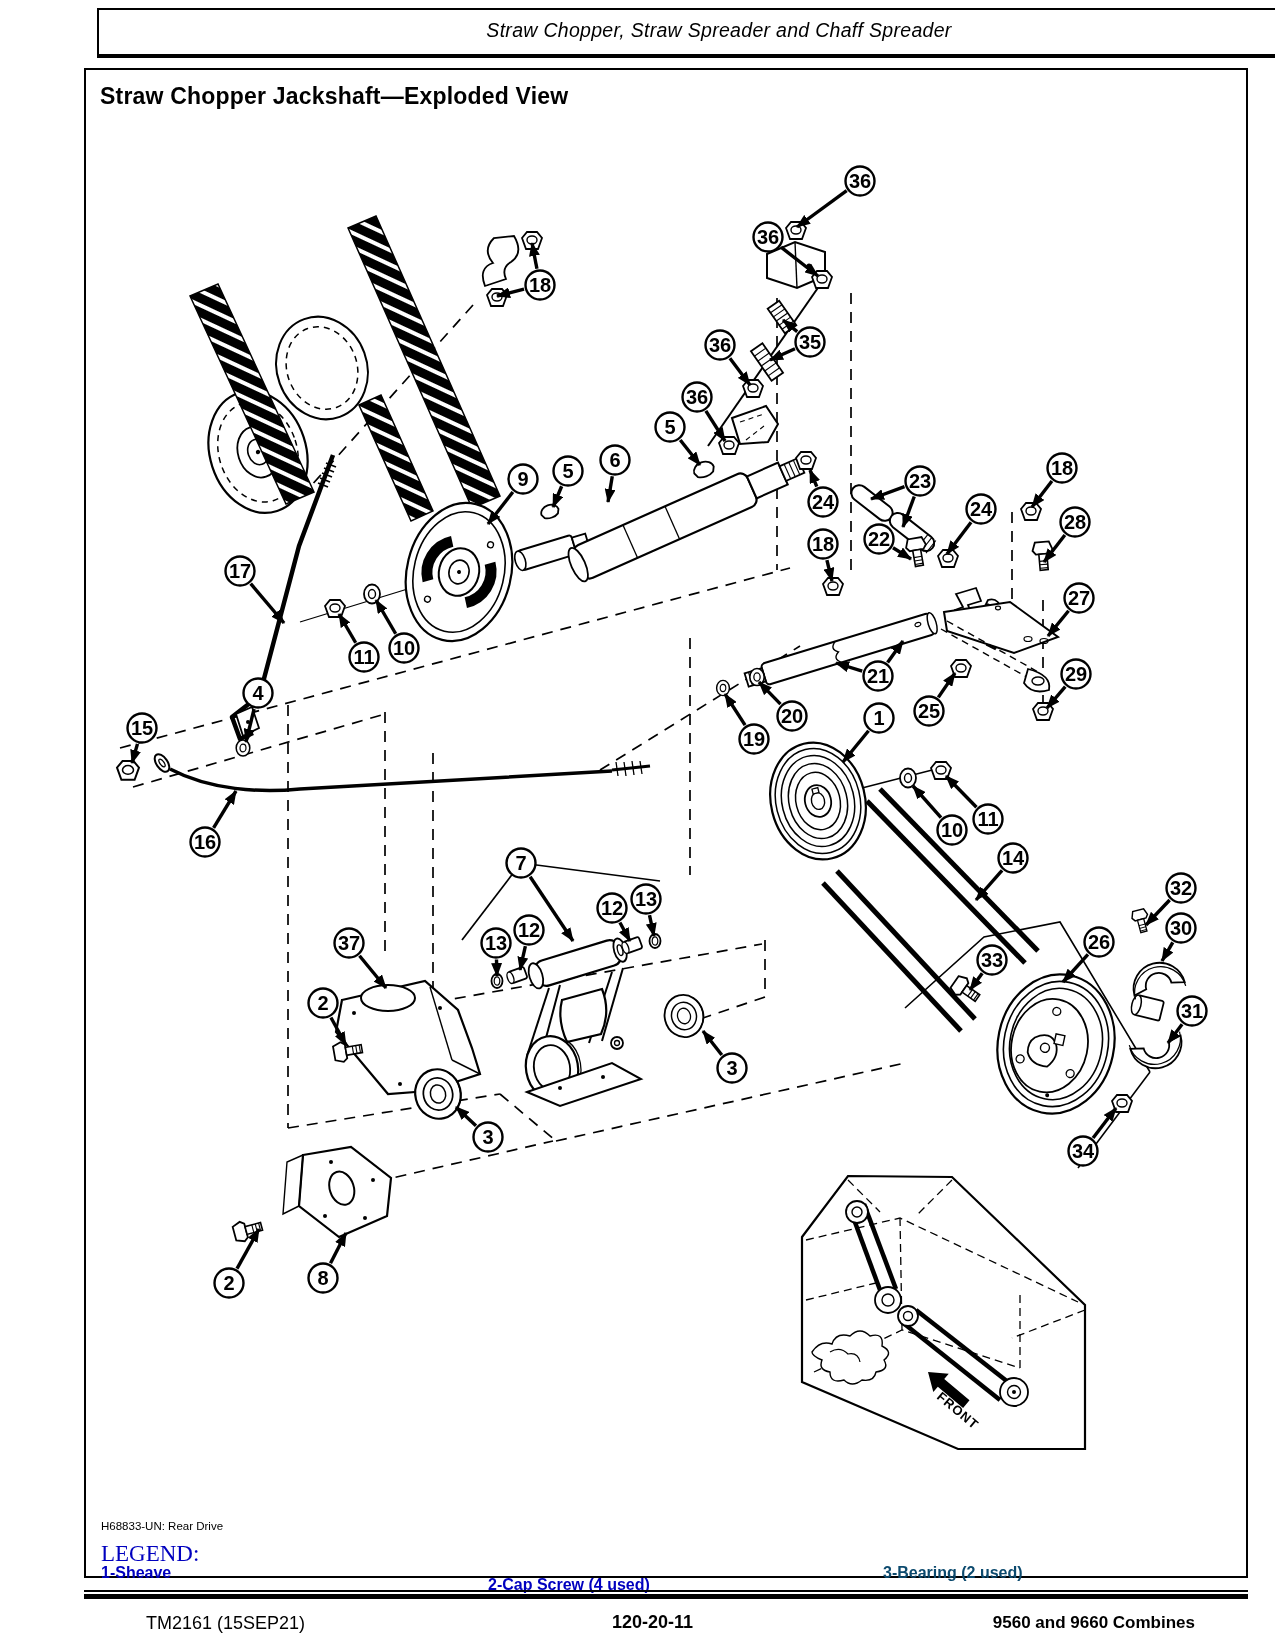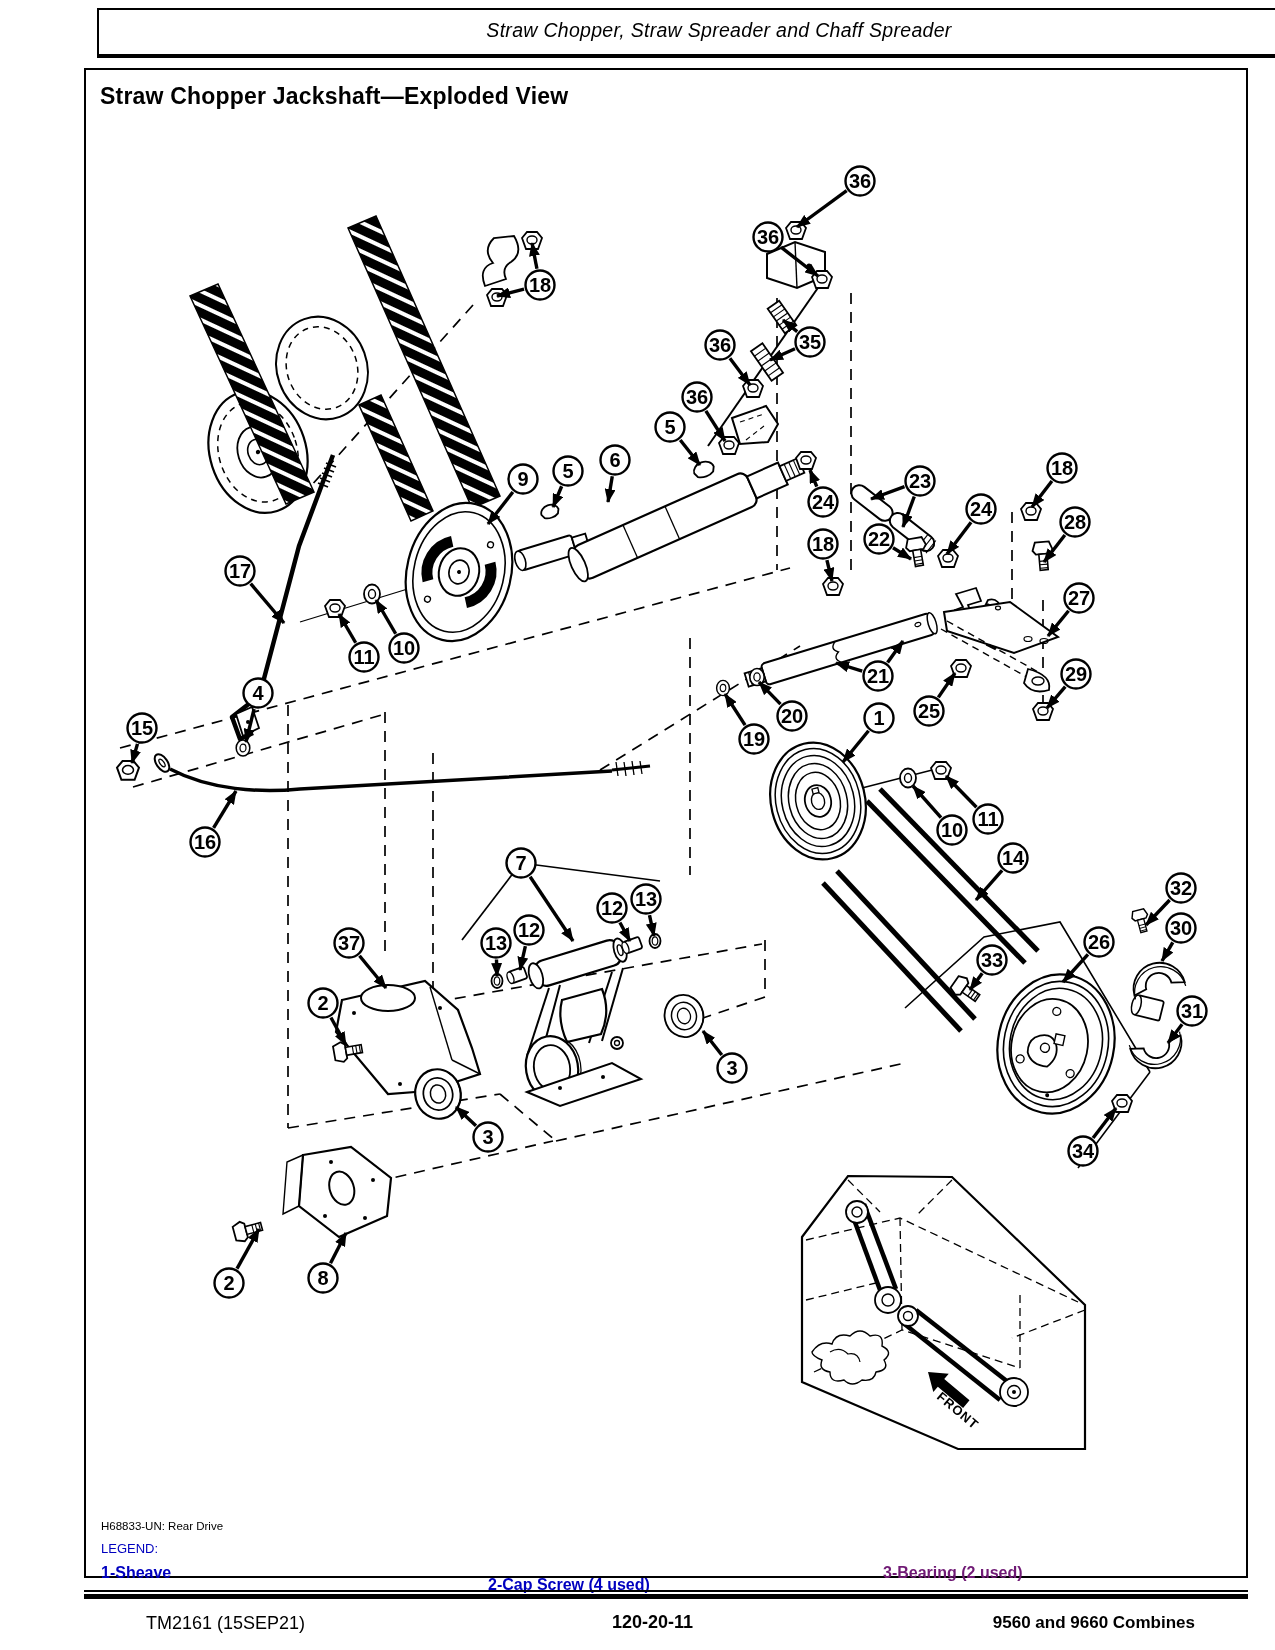--- a/index.html
+++ b/index.html
@@ -3,21 +3,21 @@
 <meta charset="utf-8">
 <style>
   html,body{margin:0;padding:0;background:#fff;}
   body{width:1275px;height:1650px;position:relative;font-family:"Liberation Sans",sans-serif;color:#000;overflow:hidden;}
   .header-box{position:absolute;left:97px;top:8px;width:1244px;height:50px;border:2px solid #000;border-bottom-width:4px;box-sizing:border-box;display:flex;align-items:center;justify-content:center;}
   .header-title{font-style:italic;font-size:19.5px;padding-bottom:3px;letter-spacing:.3px;}
   .main-box{position:absolute;left:84px;top:68px;width:1164px;height:1510px;border:2px solid #000;box-sizing:border-box;}
   .doc-title{position:absolute;left:14px;top:13px;font-size:23px;font-weight:bold;letter-spacing:.2px;}
   #diagram-svg{position:absolute;left:0;top:0;}
   .fig-caption{position:absolute;left:15px;top:1450px;font-size:11.5px;}
-  .legend-label{position:absolute;left:15px;top:1471px;font-size:13px;}
+  .legend-label{position:absolute;left:15px;top:1471px;font-size:23px;font-family:Liberation Serif, serif;}
   .legend-item{position:absolute;top:1494px;font-size:16px;font-weight:bold;}
   .li-0{left:15px;} .li-1{left:402px;} .li-2{left:797px;}
   .rule-thin{position:absolute;left:84px;top:1590px;width:1164px;height:2px;background:#000;}
   .rule-thick{position:absolute;left:84px;top:1594px;width:1164px;height:5px;background:#000;}
   .footer-left{position:absolute;left:146px;top:1613px;font-size:18px;}
   .footer-center{position:absolute;left:0;top:1612px;width:1275px;text-align:center;font-size:18px;font-weight:bold;padding-left:15px;}
   .footer-right{position:absolute;right:80px;top:1613px;font-size:17px;font-weight:bold;}
   .ln{stroke:#000;fill:none;}
   .part{stroke:#000;fill:#fff;}
   .co-num{font:bold 20px "Liberation Sans",sans-serif;}
@@ -660,20 +660,20 @@
           <circle cx="323" cy="1278" r="14.5" fill="#fff" stroke="#000" stroke-width="2.4"></circle>
           <text x="323" y="1285" text-anchor="middle" class="co-num">8</text>
         </g>
       </g>
   </svg>
 
   <div class="fig-caption">H68833-UN: Rear Drive</div>
   <div class="legend-label" style="color: rgb(0, 0, 191);">LEGEND:</div>
   <div class="legend-item li-0" style="color: rgb(0, 0, 191); text-align: center;">1-Sheave</div>
   <div class="legend-item li-1" style="color: rgb(0, 0, 191); margin-top: 12px;">2-Cap Screw (4 used)</div>
-  <div class="legend-item li-2" style="color: #701a75;">3-Bearing (2 used)</div>
+  <div class="legend-item li-2" style="color: #0c4a6e;">3-Bearing (2 used)</div>
 </div>
 
 <div class="rule-thin"></div>
 <div class="rule-thick"></div>
 <div class="footer-left">TM2161 (15SEP21)</div>
 <div class="footer-center">120-20-11</div>
 <div class="footer-right">9560 and 9660 Combines</div>
 
 </body></html>

